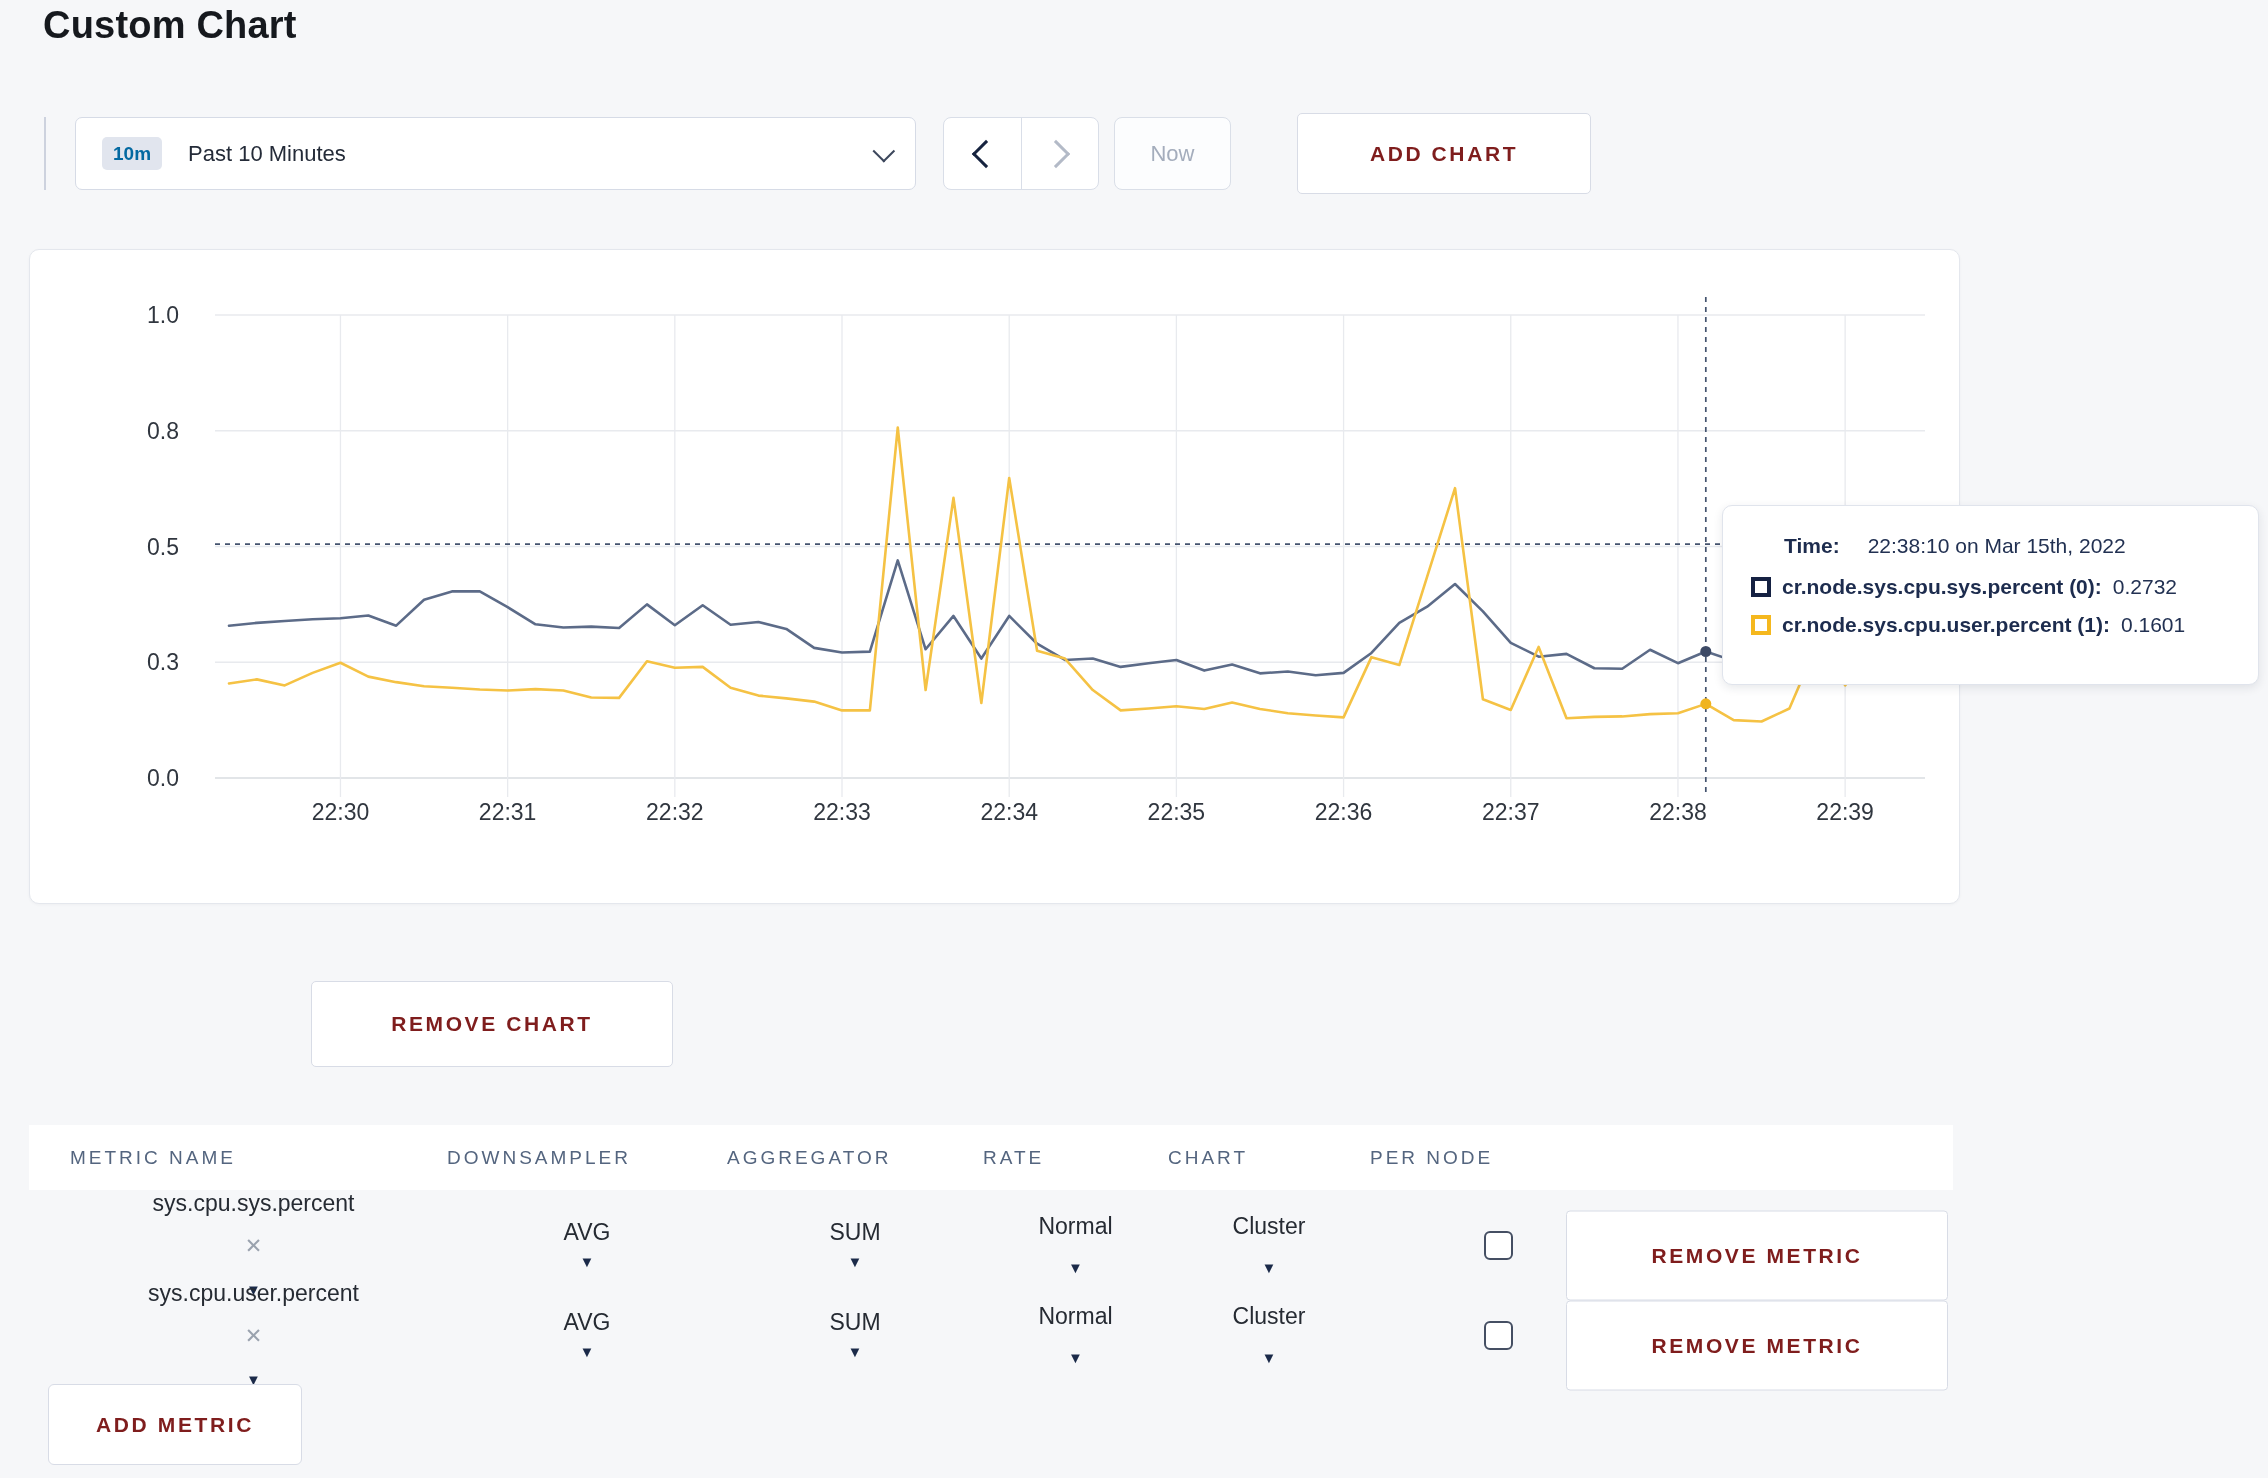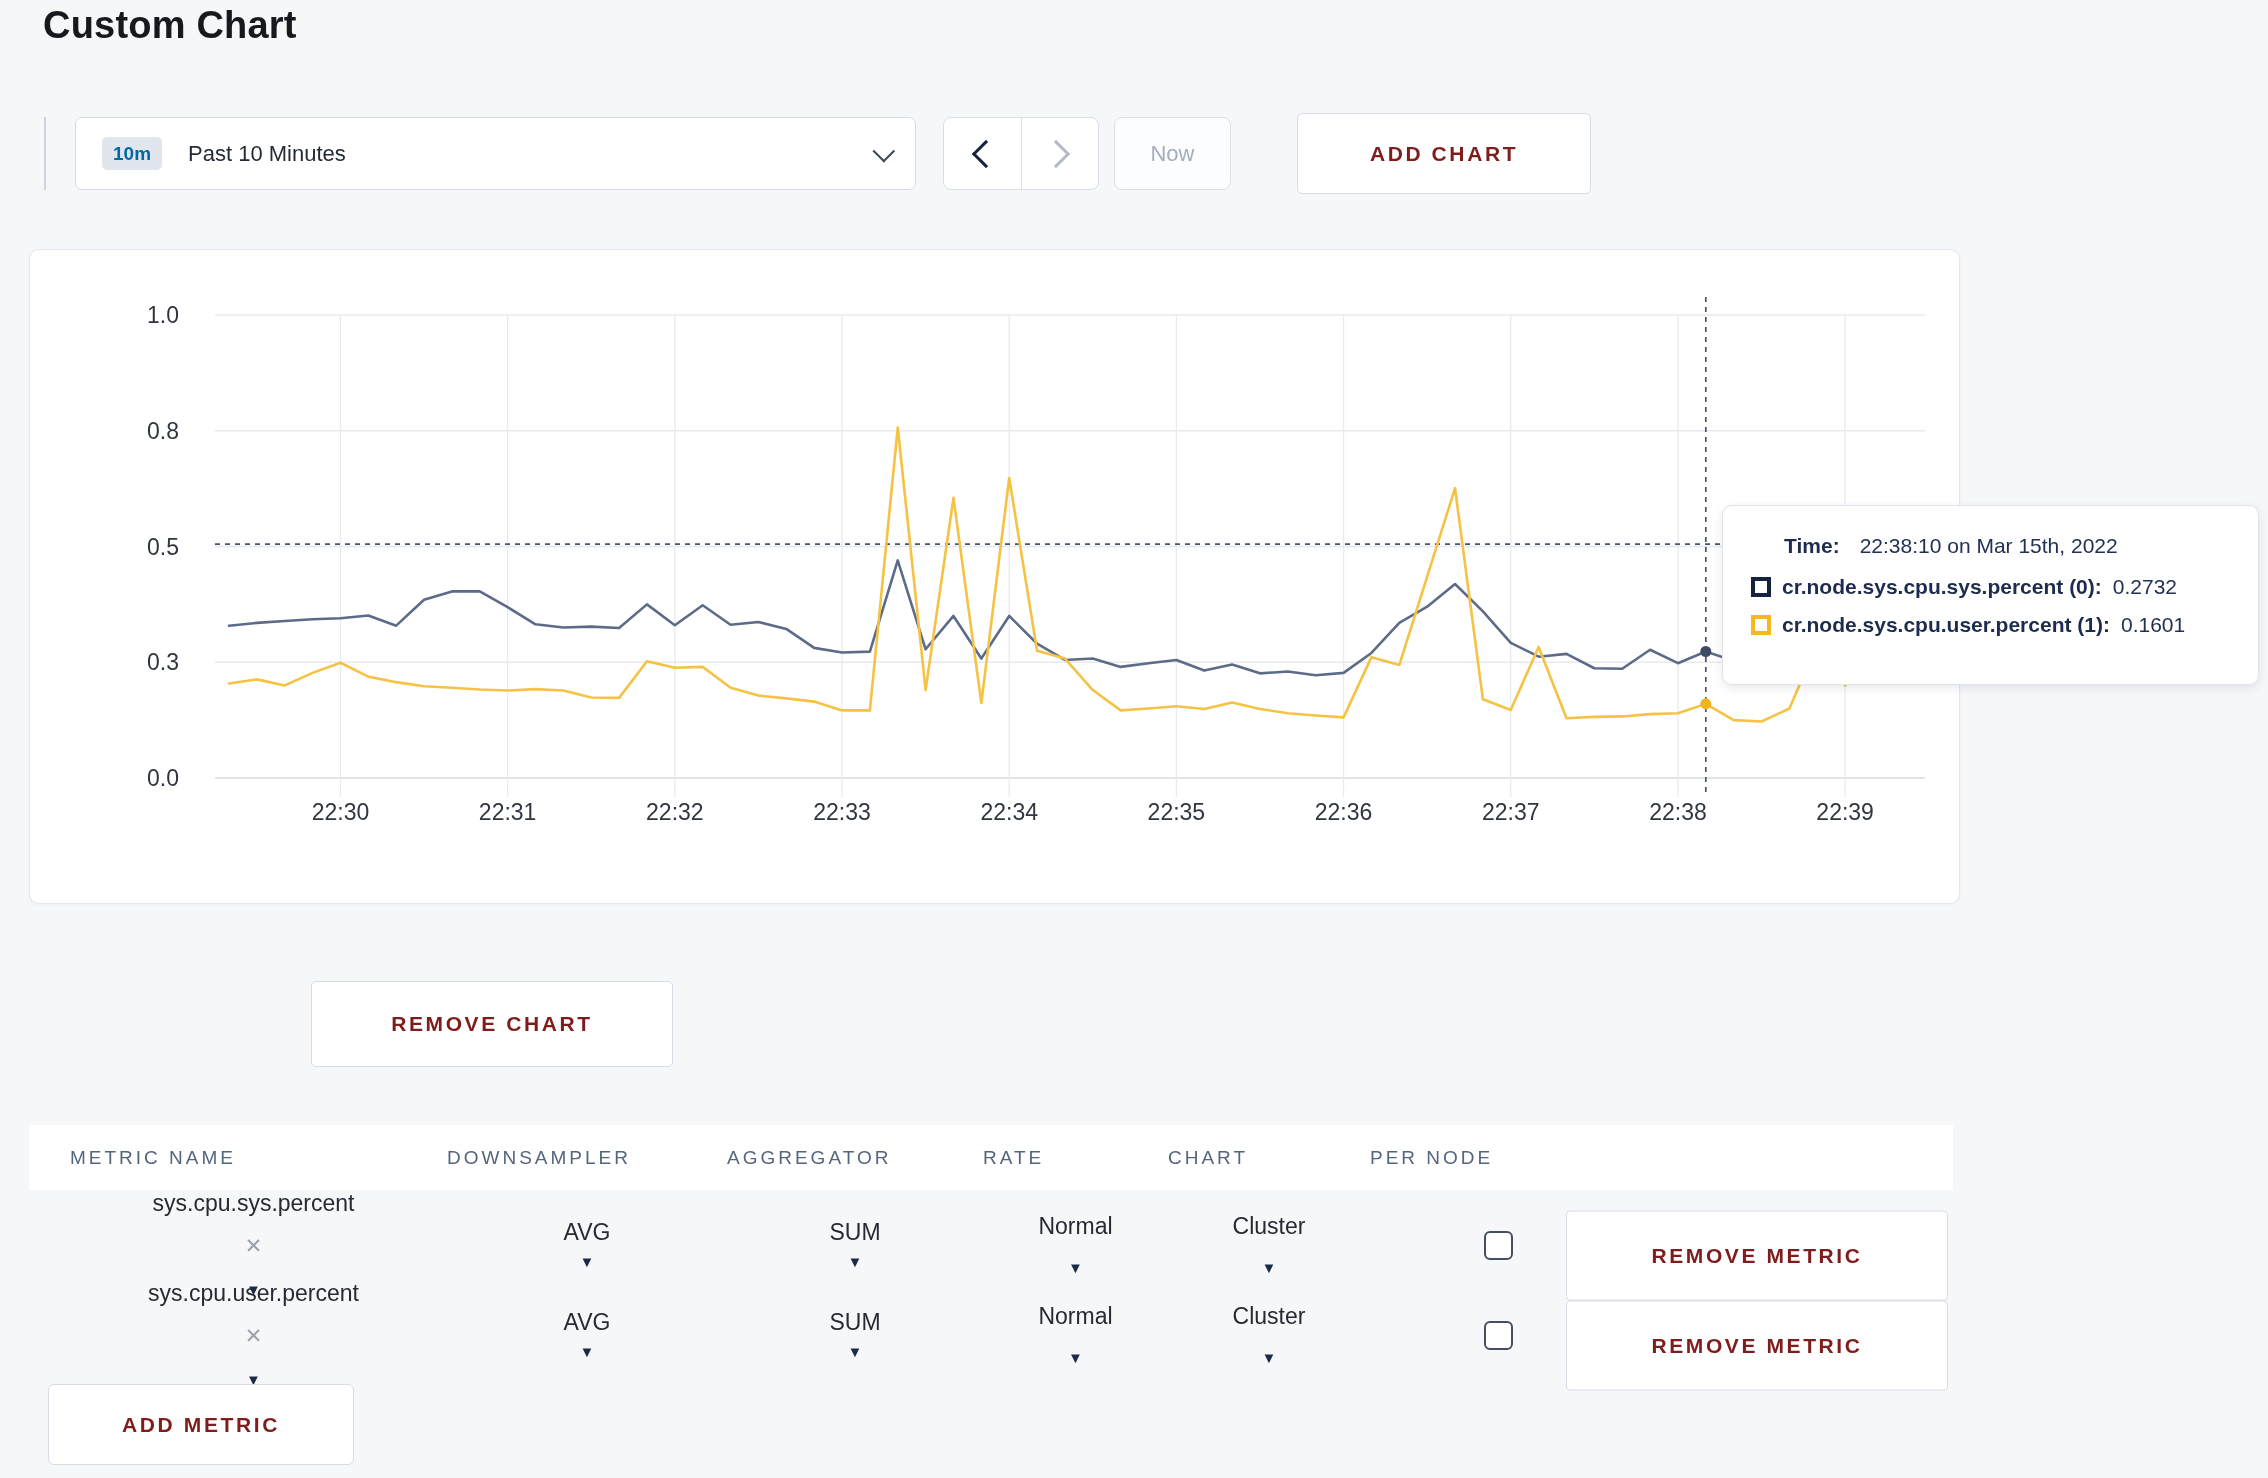--- a/index.html
+++ b/index.html
@@ -47,21 +47,21 @@
   .chart-card{position:absolute;left:29px;top:249px;width:1931px;height:655px;background:#fff;
               border:1px solid #e4e7ed;border-radius:10px;box-sizing:border-box;
               box-shadow:0 1px 3px rgba(40,50,70,.04);}
   .chart-svg{position:absolute;left:29px;top:249px;width:1931px;height:655px;}
   .chart-svg text{font-family:"Liberation Sans",sans-serif;font-size:23px;}
 
   
   .tooltip{position:absolute;left:1722px;top:505px;width:537px;height:180px;background:#fff;
            border:1.5px solid #e0e4ec;border-radius:10px;box-shadow:0 3px 10px rgba(30,40,60,.10);
            box-sizing:border-box;padding:28px 20px 0 28px;z-index:6;}
-  .tt-time{margin-left:33px;margin-bottom:17px;display:flex;align-items:flex-start;gap:20px;}
+  .tt-time{margin-left:33px;margin-bottom:17px;display:flex;align-items:flex-start;gap:28px;}
   .tt-row{display:flex;align-items:center;gap:11px;margin-bottom:14px;}
   .tt-bold{font-size:21px;font-weight:700;color:#1d2c4e;white-space:nowrap;}
   .tt-val{font-size:21px;color:#223152;white-space:nowrap;}
   .swatch{width:20px;height:20px;box-sizing:border-box;border:4px solid #152142;background:#fff;
           flex:0 0 auto;}
 
   
   .units-btn{position:absolute;left:29px;top:981px;width:262px;height:86px;background:#fff;
              border:1.5px solid #d8dce6;border-radius:6px;display:flex;align-items:center;
              justify-content:center;gap:16px;font-size:22px;font-weight:700;color:#1d2229;
@@ -81,21 +81,21 @@
   .spread{justify-content:space-between;}
   .w215{width:215px;}
   .w195{width:195px;}
   .gap10{gap:12px;}
   .xicon{cursor:pointer;}
   .xicon::before{content:"\2715";font-size:21px;color:#9aa2ae;}
   .caret::before{content:"\25BC";font-size:15px;color:#1b2a49;}
   .cbx{appearance:none;-webkit-appearance:none;width:29px;height:29px;border:2px solid #454f63;
        border-radius:6px;background:#fff;margin:0 0 0 60px;cursor:pointer;}
   .rm-btn{width:382px;height:90px;transform:translateY(9.5px);border-radius:4px;}
-  .add-metric{position:absolute;left:48px;top:1384px;width:306px;height:81px;border-radius:6px;}
+  .add-metric{position:absolute;left:48px;top:1384px;width:254px;height:81px;border-radius:6px;}
 </style>
 </head>
 <body>
 
 <div class="app">
 
   <h1 class="page-title">Custom Chart</h1>
 
   <div class="tdiv"></div>
 

